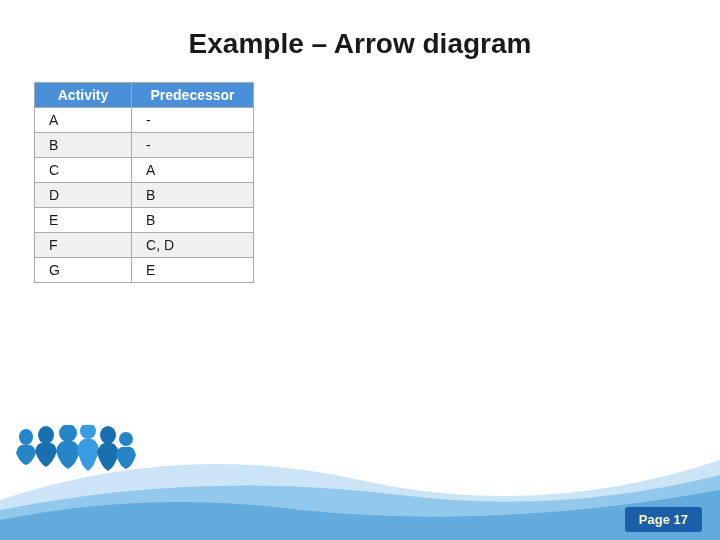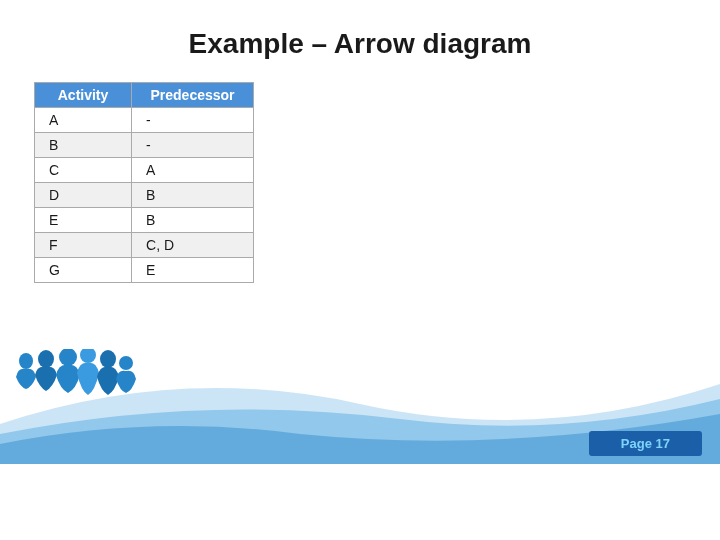--- a/index.html
+++ b/index.html
@@ -8,21 +8,21 @@
       width: 720px;
       height: 540px;
       background: #ffffff;
       font-family: Arial, sans-serif;
       overflow: hidden;
       position: relative;
     }
 
     .slide {
       width: 720px;
-      height: 464px;
+      height: 540px;
       position: relative;
       background: #ffffff;
     }
 
     .title {
       font-size: 28px;
       font-weight: bold;
       color: #1a1a1a;
       text-align: center;
       padding-top: 28px;
@@ -79,24 +79,24 @@
       width: 100%;
       height: 100%;
     }
 
     
     .page-badge {
       position: absolute;
       bottom: 8px;
       right: 18px;
       background: #1a5fa8;
-      color: #7dd3fc;
+      color: #fef9c3;
       font-size: 13px;
       font-weight: bold;
-      padding: 5px 32px;
+      padding: 5px 14px;
       border-radius: 3px;
     }
   </style>
 </head>
 <body>
 
 <div class="slide">
 
   <div class="title">Example – Arrow diagram</div>
 

